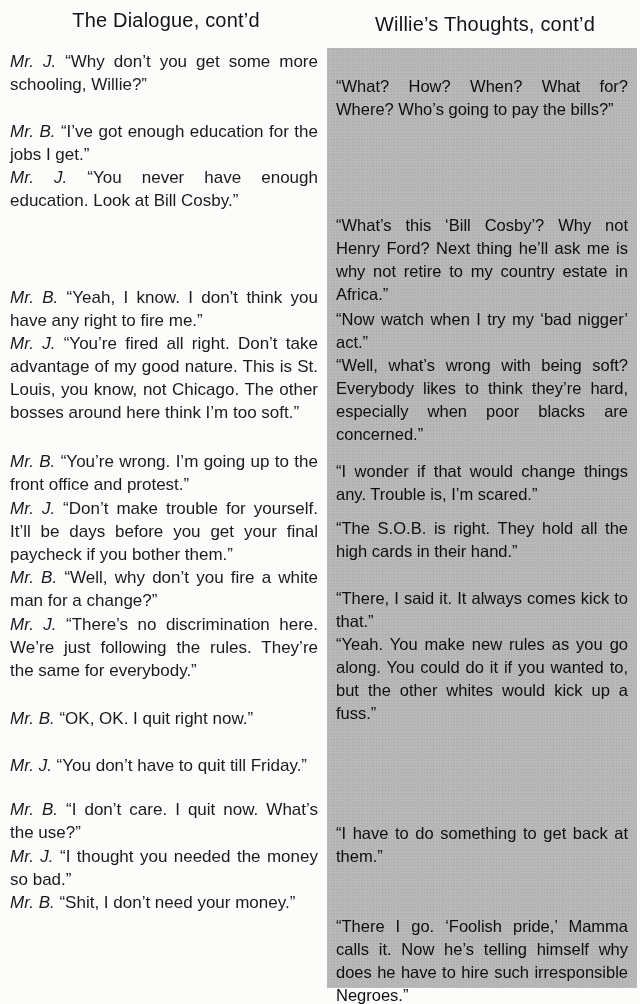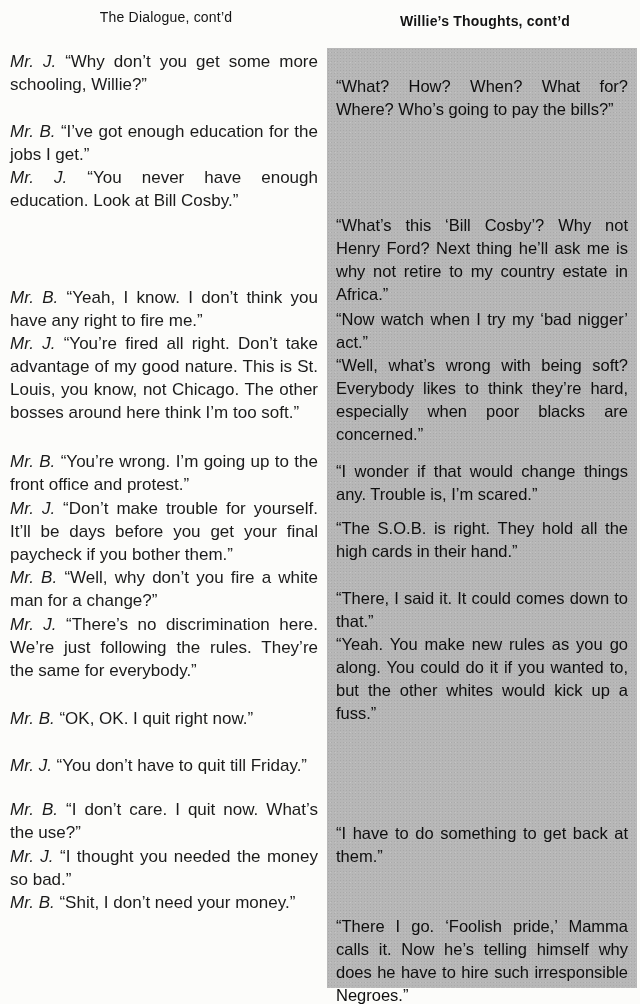--- a/index.html
+++ b/index.html
@@ -11,26 +11,26 @@
     -webkit-font-smoothing: antialiased;
   }
   .page {
     position: relative;
     width: 640px; height: 1004px;
     overflow: hidden;
     background: #fcfcfa;
   }
   .hdr {
     position: absolute;
-    font-size: 14px;
+    font-size: 20px;
     letter-spacing: 0.2px;
     color: #141414;
   }
   .hdr-left  { left: 0;   width: 332px; top: 9px;  text-align: center; }
-  .hdr-right { left: 330px; width: 310px; top: 13px; text-align: center; font-weight: bold; }
+  .hdr-right { left: 330px; width: 310px; top: 13px; text-align: center; }
   .panel {
     position: absolute;
     left: 327px; top: 48px;
     width: 310px; height: 940px;
     background-color: #b7b7b7;
     background-image:
       radial-gradient(#a9a9a9 0.6px, transparent 0.8px),
       radial-gradient(#c4c4c4 0.6px, transparent 0.8px);
     background-size: 3px 3px, 5px 5px;
     background-position: 0 0, 1px 2px;
@@ -76,18 +76,18 @@
   <div class="dlg" style="top:798px"><span class="spk">Mr. B.</span> <span>“I don’t care. I quit now. What’s the use?”</span></div>
   <div class="dlg" style="top:891px"><span class="spk">Mr. B.</span> <span>“Shit, I don’t need your money.”</span></div>
   <div class="dlg" style="top:845px"><span class="spk">Mr. J.</span> <span>“I thought you needed the money so bad.”</span></div>
 
   <div class="tht" style="top:55px">“What? How? When? What for? Where? Who’s going to pay the bills?”</div>
   <div class="tht" style="top:194px">“What’s this ‘Bill Cosby’? Why not Henry Ford? Next thing he’ll ask me is why not retire to my country estate in Africa.”</div>
   <div class="tht" style="top:288px">“Now watch when I try my ‘bad nigger’ act.”</div>
   <div class="tht" style="top:334px">“Well, what’s wrong with being soft? Everybody likes to think they’re hard, especially when poor blacks are concerned.”</div>
   <div class="tht" style="top:440px">“I wonder if that would change things any. Trouble is, I’m scared.”</div>
   <div class="tht" style="top:497px">“The S.O.B. is right. They hold all the high cards in their hand.”</div>
-  <div class="tht" style="top:567px">“There, I said it. It could comes down to that.”</div>
+  <div class="tht" style="top:567px">“There, I said it. It always comes kick to that.”</div>
   <div class="tht" style="top:613px">“Yeah. You make new rules as you go along. You could do it if you wanted to, but the other whites would kick up a fuss.”</div>
   <div class="tht" style="top:802px">“I have to do something to get back at them.”</div>
   <div class="tht" style="top:895px">“There I go. ‘Foolish pride,’ Mamma calls it. Now he’s telling himself why does he have to hire such irresponsible Negroes.”</div>
 
 </div>
 
 </body></html>

